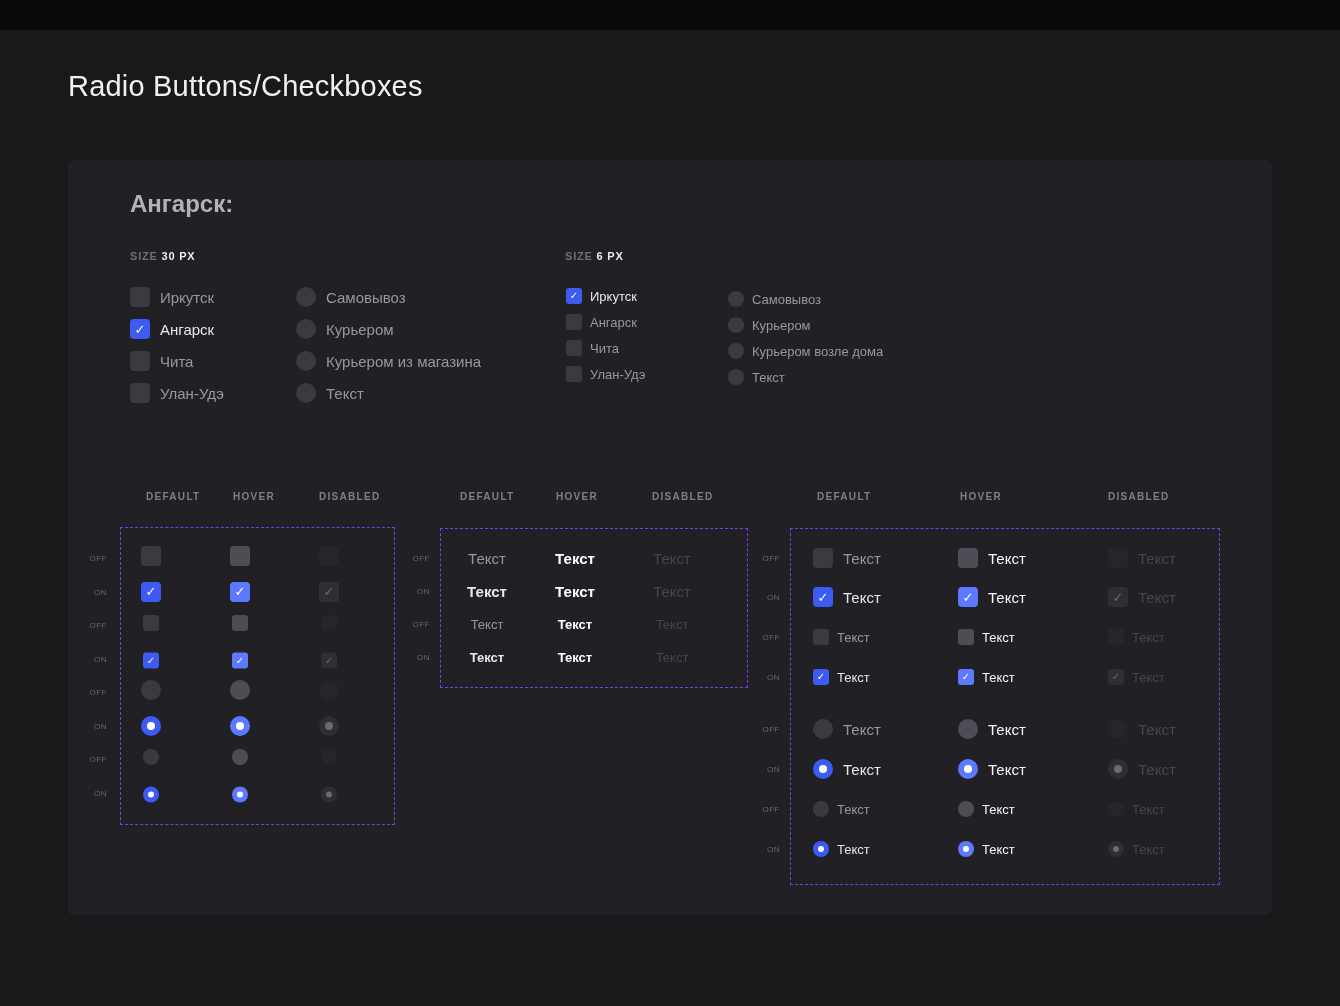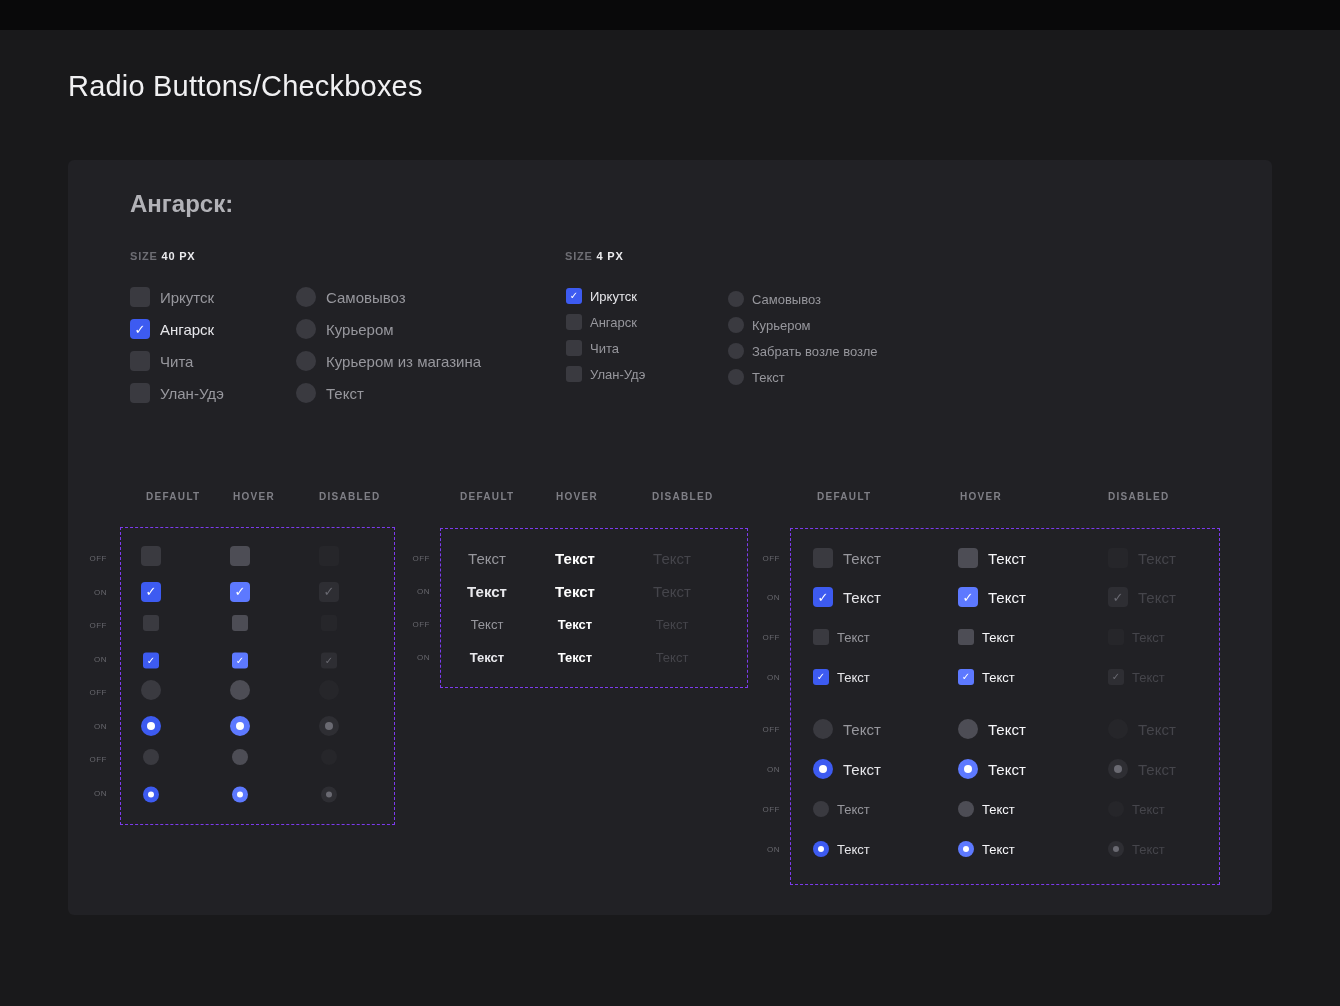--- a/index.html
+++ b/index.html
@@ -74,24 +74,24 @@
 </head>
 <body>
 
 <div class="topbar"></div>
 <h1 class="title">Radio Buttons/Checkboxes</h1>
 
 <section class="panel" id="panel">
   <div class="heading">Ангарск:</div>
 
   <div class="size-label" style="left:62px;top:90px">
-    <span class="size-prefix">SIZE </span><span class="size-value">40 PX</span>
+    <span class="size-prefix">SIZE </span><span class="size-value">30 PX</span>
   </div>
   <div class="size-label" style="left:497px;top:90px">
-    <span class="size-prefix">SIZE </span><span class="size-value">4 PX</span>
+    <span class="size-prefix">SIZE </span><span class="size-value">6 PX</span>
   </div>
 
   <div id="list-cb-20" class="vlist" style="left:62px;top:127px;gap:12px">
       <div class="item g20">
         <span class="ctl checkbox s20 off v-default"></span>
         <span class="lbl f20">Иркутск</span>
       </div>
       <div class="item g20">
         <span class="ctl checkbox s20 on v-default">
           <span class="check">✓</span>
@@ -149,21 +149,21 @@
       <div class="item g16">
         <span class="ctl radio s16 off v-default"></span>
         <span class="lbl f16">Самовывоз</span>
       </div>
       <div class="item g16">
         <span class="ctl radio s16 off v-default"></span>
         <span class="lbl f16">Курьером</span>
       </div>
       <div class="item g16">
         <span class="ctl radio s16 off v-default"></span>
-        <span class="lbl f16">Забрать возле возле</span>
+        <span class="lbl f16">Курьером возле дома</span>
       </div>
       <div class="item g16">
         <span class="ctl radio s16 off v-default"></span>
         <span class="lbl f16">Текст</span>
       </div>
     </div>
 <div class="dashed" style="left: 52px; top: 367px; width: 275px; height: 298px;"></div>
     <div class="col-head" style="left: 78px; top: 331px;">DEFAULT</div>
     <div class="col-head" style="left: 165px; top: 331px;">HOVER</div>
     <div class="col-head" style="left: 251px; top: 331px;">DISABLED</div>

